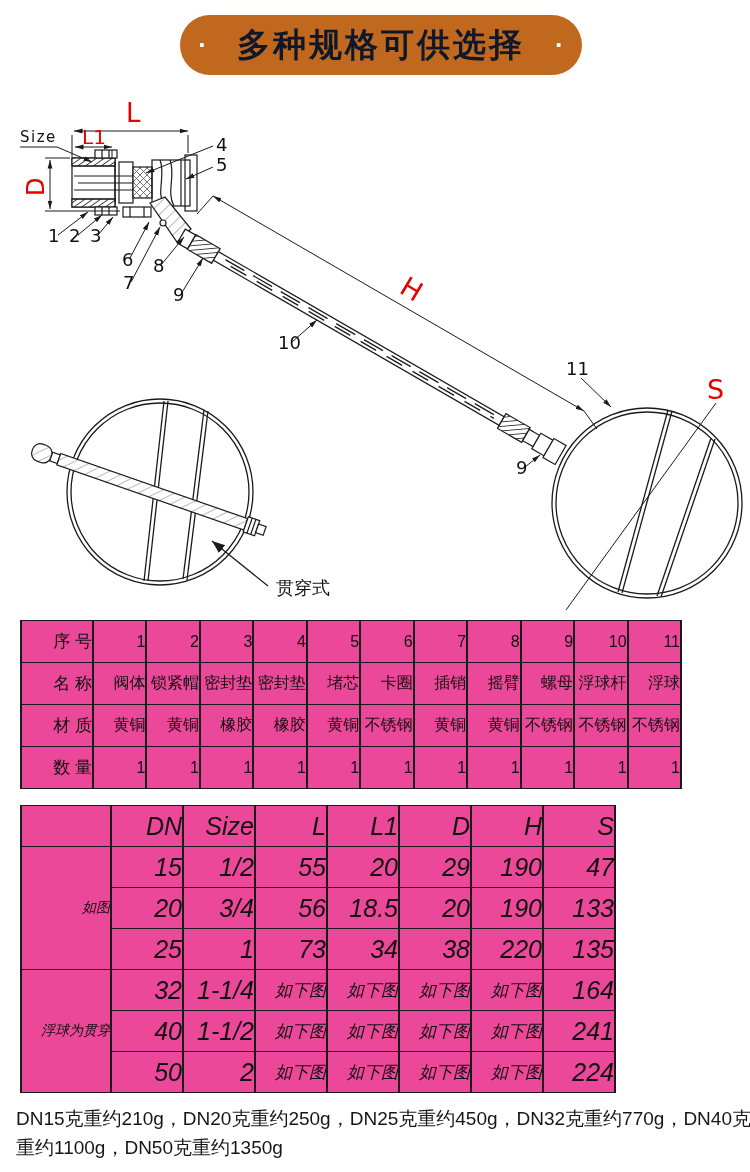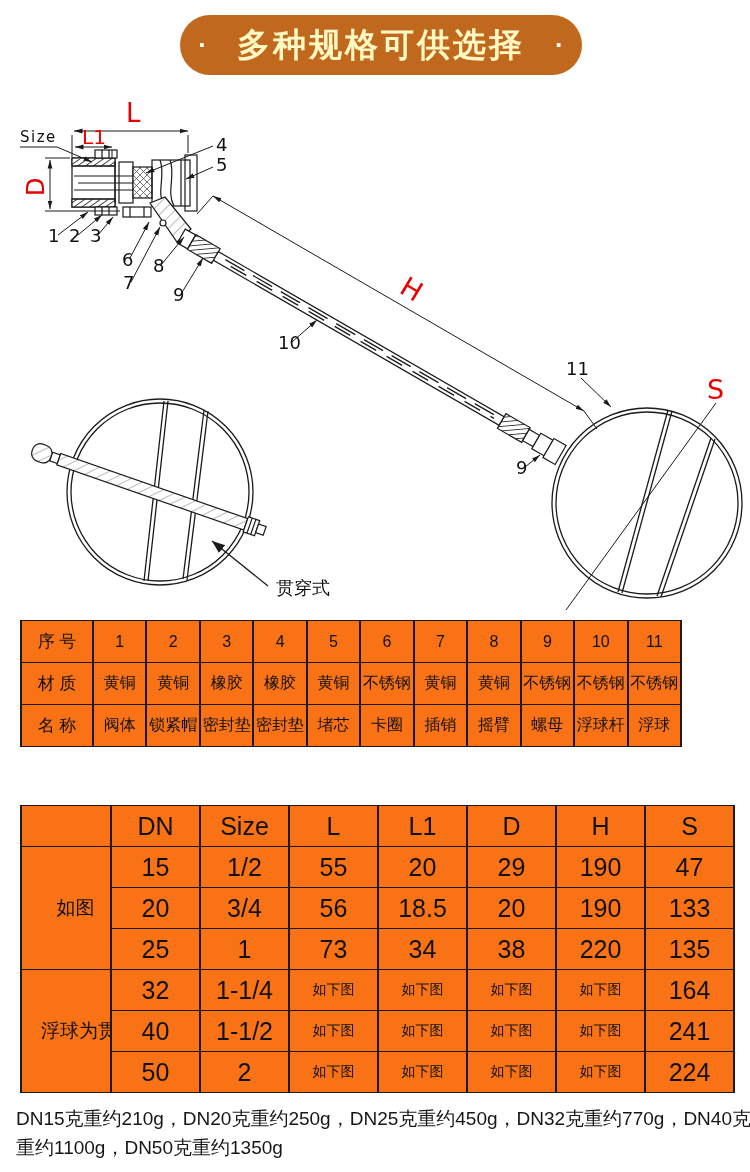--- a/index.html
+++ b/index.html
@@ -6,38 +6,38 @@
   body{
     width:750px;height:1172px;position:relative;background:#fff;overflow:hidden;
     font-family:"Liberation Sans","DejaVu Sans",sans-serif;color:#111;
   }
   .banner{
     position:absolute;left:180px;top:15px;width:402px;height:60px;
     background:#c0691e;border-radius:30px;
     display:flex;align-items:center;justify-content:center;gap:30px;
   }
   .banner .dot{color:#fff;font-size:26px;font-weight:bold;line-height:1;}
-  .banner .txt{color:#fef9c3;font-size:33px;font-weight:600;letter-spacing:3px;white-space:nowrap;}
+  .banner .txt{color:#0f172a;font-size:33px;font-weight:600;letter-spacing:3px;white-space:nowrap;}
   svg.diagram{position:absolute;left:0;top:85px;}
   svg text{font-family:"DejaVu Sans","Liberation Sans",sans-serif;}
-  table.tb{border-collapse:collapse;table-layout:fixed;text-align:center;position:absolute;background:#f97316;}
+  table.tb{border-collapse:collapse;table-layout:fixed;text-align:right;position:absolute;background:#ec4899;}
   table.tb td,table.tb th{
     border-top:1px solid #1a1a1a;border-bottom:1px solid #1a1a1a;
     border-left:2px solid #1a1a1a;border-right:2px solid #1a1a1a;
     padding:0;overflow:hidden;white-space:nowrap;font-weight:normal;vertical-align:middle;
   }
   table.parts{left:20px;top:620px;width:662px;}
   table.parts tr{height:42px;}
   table.parts td{font-size:16px;}
   table.parts td.rl{font-size:17px;}
-  table.spec{left:20px;top:805px;width:715px;}
+  table.spec{left:20px;top:805px;width:596px;font-style:italic;}
   table.spec tr{height:41px;}
   table.spec td,table.spec th{font-size:25px;}
-  table.spec td.rl{font-size:19px;padding-left:19px;}
-  table.spec td.sm{font-size:14px;}
+  table.spec td.rl{font-size:14px;padding-left:19px;}
+  table.spec td.sm{font-size:17px;}
   .footer-note{
     position:absolute;left:16px;top:1104px;width:736px;
     font-size:19px;line-height:1.55;color:#161616;text-align:left;
   }
 </style>
 </head>
 <body>
 
 <div class="banner">
   <span class="dot">·</span>
@@ -211,46 +211,60 @@
     <td>4</td>
     <td>5</td>
     <td>6</td>
     <td>7</td>
     <td>8</td>
     <td>9</td>
     <td>10</td>
     <td>11</td>
   </tr>
   <tr>
-    <td class="rl">材 质</td>
-    <td>黄铜</td>
-    <td>黄铜</td>
-    <td>橡胶</td>
-    <td>橡胶</td>
-    <td>黄铜</td>
-    <td>不锈钢</td>
-    <td>黄铜</td>
-    <td>黄铜</td>
-    <td>不锈钢</td>
-    <td>不锈钢</td>
-    <td>不锈钢</td>
-  </tr>
-  <tr>
     <td class="rl">名 称</td>
     <td>阀体</td>
     <td>锁紧帽</td>
     <td>密封垫</td>
     <td>密封垫</td>
     <td>堵芯</td>
     <td>卡圈</td>
     <td>插销</td>
     <td>摇臂</td>
     <td>螺母</td>
     <td>浮球杆</td>
     <td>浮球</td>
+  </tr>
+  <tr>
+    <td class="rl">材 质</td>
+    <td>黄铜</td>
+    <td>黄铜</td>
+    <td>橡胶</td>
+    <td>橡胶</td>
+    <td>黄铜</td>
+    <td>不锈钢</td>
+    <td>黄铜</td>
+    <td>黄铜</td>
+    <td>不锈钢</td>
+    <td>不锈钢</td>
+    <td>不锈钢</td>
+  </tr>
+  <tr>
+    <td class="rl">数 量</td>
+    <td>1</td>
+    <td>1</td>
+    <td>1</td>
+    <td>1</td>
+    <td>1</td>
+    <td>1</td>
+    <td>1</td>
+    <td>1</td>
+    <td>1</td>
+    <td>1</td>
+    <td>1</td>
   </tr>
 </tbody>
   </table>
 
 <table class="tb spec">
   <colgroup>
       <col style="width:90px">
       <col span="7">
     </colgroup>
   <tbody>

